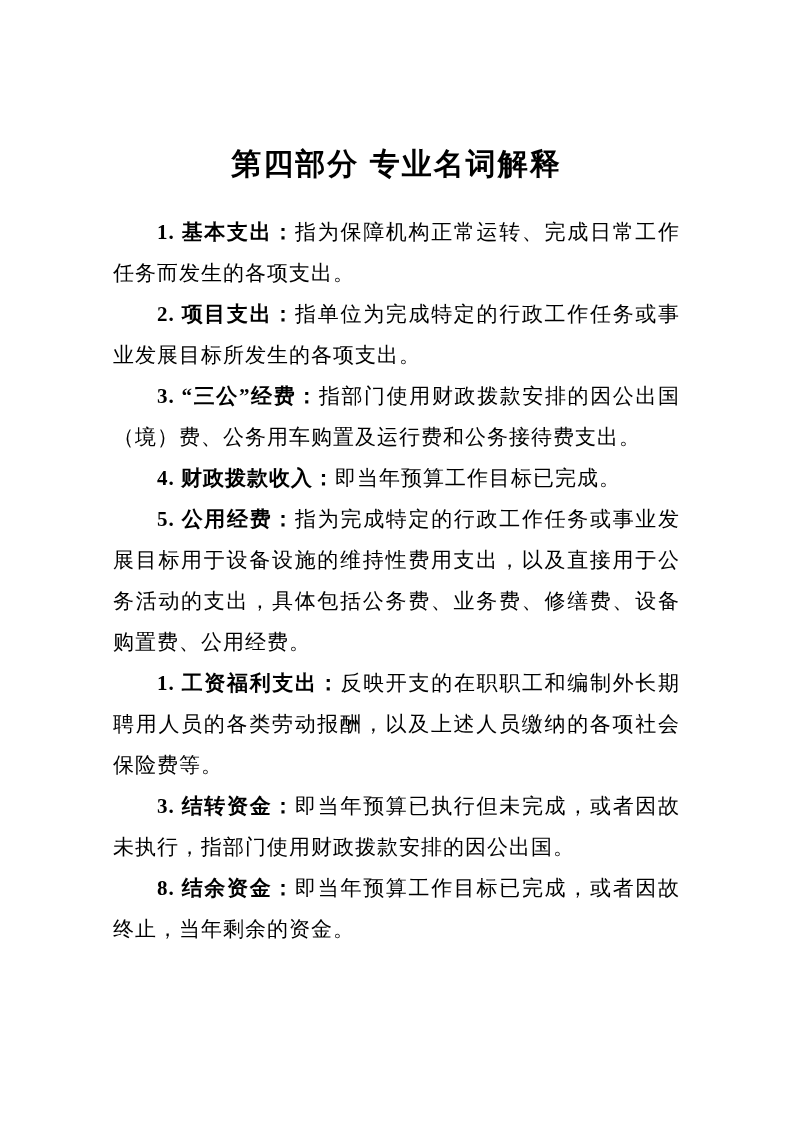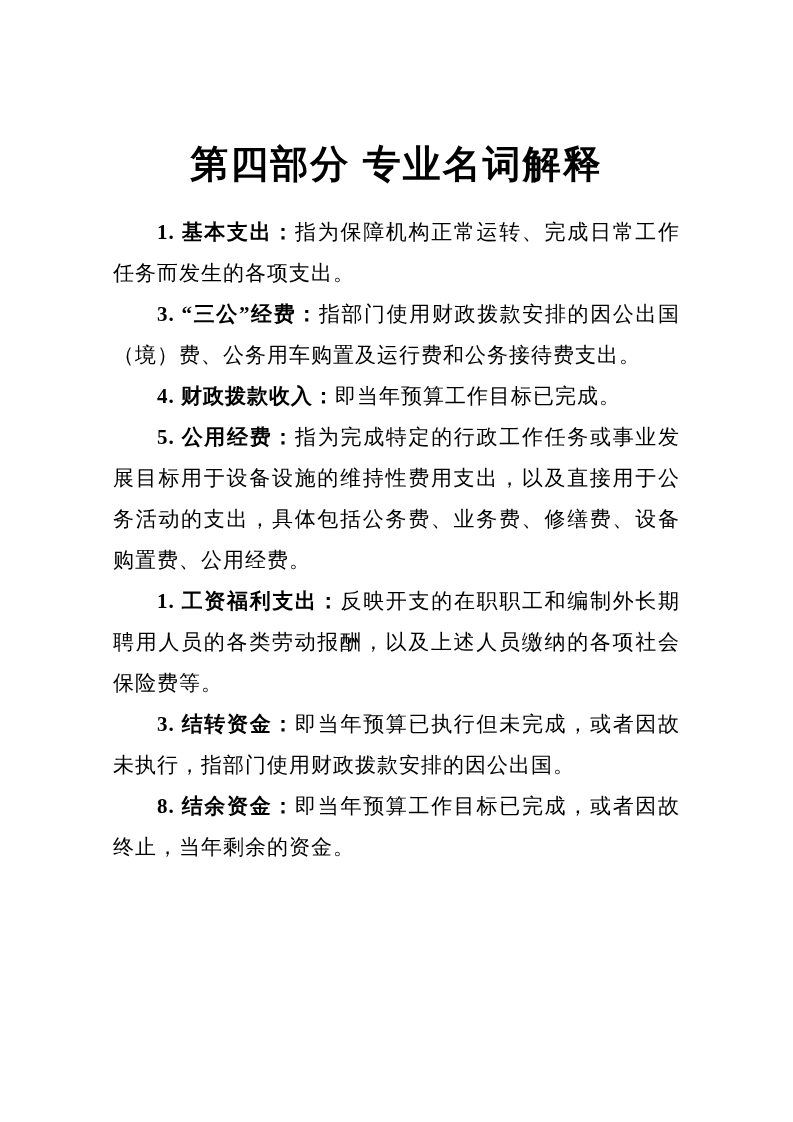--- a/index.html
+++ b/index.html
@@ -13,21 +13,21 @@
     height: 1122px;
     background: #ffffff;
     overflow: hidden;
     color: #000000;
   }
   .doc-title {
     margin: 142px 0 0 0;
     text-align: center;
     font-family: "Liberation Sans", sans-serif;
     font-weight: bold;
-    font-size: 38px;
+    font-size: 30px;
     line-height: 44px;
     letter-spacing: 2px;
     color: #000000;
     white-space: pre;
   }
   .content {
     margin: 26px 113px 0 113px;
     font-family: "Liberation Serif", serif;
     font-size: 21px;
     line-height: 41px;
@@ -46,20 +46,21 @@
   }
 </style>
 </head>
 <body>
 
 <div class="page">
   <h1 class="doc-title">第四部分 专业名词解释</h1>
 
   <div class="content">
     <p class="para"><span class="term">1. 基本支出：</span><span>指为保障机构正常运转、完成日常工作任务而发生的各项支出。</span></p>
+    <p class="para"><span class="term">2. 项目支出：</span><span>指单位为完成特定的行政工作任务或事业发展目标所发生的各项支出。</span></p>
     <p class="para"><span class="term">3. “三公”经费：</span><span>指部门使用财政拨款安排的因公出国（境）费、公务用车购置及运行费和公务接待费支出。</span></p>
     <p class="para"><span class="term">4. 财政拨款收入：</span><span>即当年预算工作目标已完成。</span></p>
     <p class="para"><span class="term">5. 公用经费：</span><span>指为完成特定的行政工作任务或事业发展目标用于设备设施的维持性费用支出，以及直接用于公务活动的支出，具体包括公务费、业务费、修缮费、设备购置费、公用经费。</span></p>
     <p class="para"><span class="term">1. 工资福利支出：</span><span>反映开支的在职职工和编制外长期聘用人员的各类劳动报酬，以及上述人员缴纳的各项社会保险费等。</span></p>
     <p class="para"><span class="term">3. 结转资金：</span><span>即当年预算已执行但未完成，或者因故未执行，指部门使用财政拨款安排的因公出国。</span></p>
     <p class="para"><span class="term">8. 结余资金：</span><span>即当年预算工作目标已完成，或者因故终止，当年剩余的资金。</span></p>
   </div>
 </div>
 
 </body></html>

